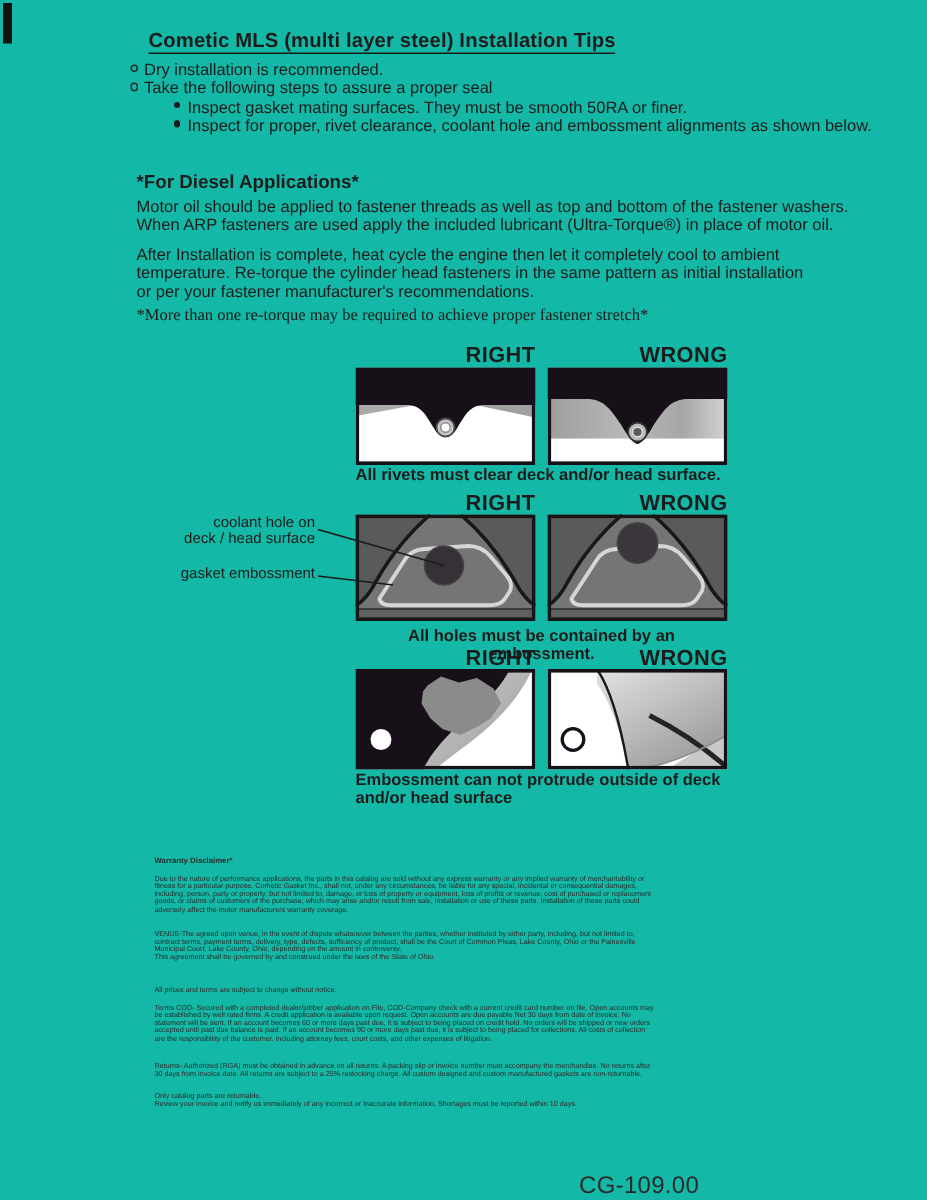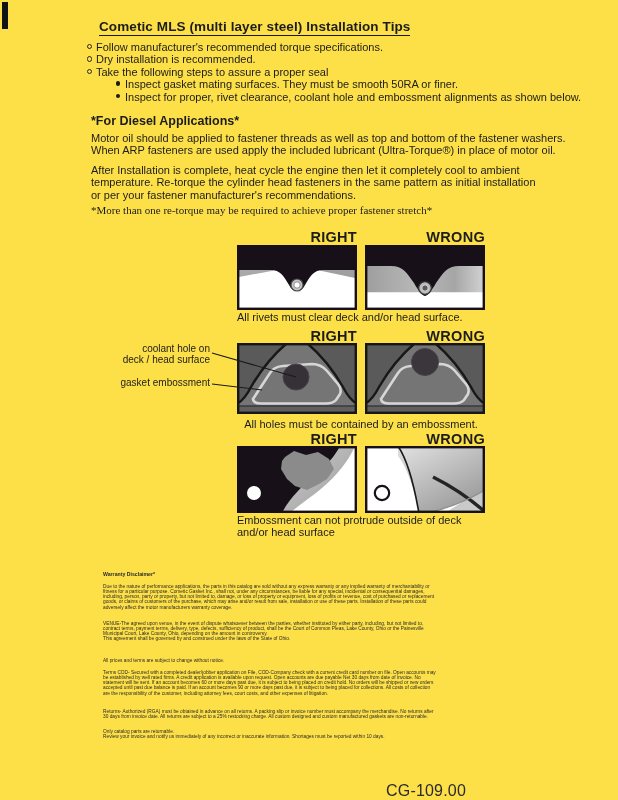--- a/index.html
+++ b/index.html
@@ -1,57 +1,53 @@
 <!DOCTYPE html>
 <html><head>
 <meta charset="utf-8">
 <style>
   html,body{margin:0;padding:0;background:#e8e8e8;}
   .page{
     position:relative;width:618px;height:800px;margin:0 auto;
-    background:#fde047;overflow:hidden;
+    background:#14b8a6;overflow:hidden;
     font-family:"Liberation Sans", sans-serif;color:#1c1c1c;
   }
   .corner-mark{position:absolute;left:2px;top:2px;width:6px;height:27px;background:#121212;}
   .title{position:absolute;left:99px;top:19px;margin:0;font-size:13.5px;font-weight:700;}
   .title .title-text{display:inline-block;border-bottom:1.6px solid #1a1a1a;padding-bottom:1px;letter-spacing:.1px;}
   .tips{position:absolute;left:87px;top:41px;font-size:11px;line-height:12.4px;}
   .bullet-row{display:flex;align-items:baseline;}
   .bullet-row .marker{width:9px;flex:0 0 9px;position:relative;}
   .marker.ring::before{content:"";position:absolute;top:-7px;left:0;width:3.4px;height:3.4px;border:1px solid #2a2a2a;border-radius:50%;}
   .marker.dot::before{content:"";position:absolute;top:-7px;left:0;width:4.4px;height:4.4px;background:#1a1a1a;border-radius:50%;}
   .sub{margin-left:29px;text-align:right;}
   .diesel-heading{position:absolute;left:91px;top:114px;font-size:12.5px;font-weight:700;}
   .body-par{position:absolute;left:91px;font-size:11px;line-height:12.4px;}
   .rw-label{position:absolute;width:120px;text-align:right;font-size:14.5px;font-weight:700;letter-spacing:.3px;}
   .dbox{position:absolute;width:120px;}
   .dbox svg{display:block;}
-  .caption{position:absolute;font-size:11px;font-weight:400;line-height:12px;}
+  .caption{position:absolute;font-size:11px;font-weight:700;line-height:12px;}
   .side-label{position:absolute;text-align:right;font-size:10px;line-height:11px;color:#1c1c1c;}
   .leader-svg{position:absolute;left:205px;top:346px;}
   .legal{position:absolute;left:103px;width:416px;font-size:4.8px;line-height:5.15px;color:#2a2a2a;}
   .legal.head{font-weight:700;font-size:5.2px;}
   .doc-code{position:absolute;left:386px;top:758px;font-size:16px;color:#2a2a2a;letter-spacing:.2px;margin-top:24px;}
 </style>
 </head>
 <body>
 
 <div class="page">
 
   <div class="corner-mark"></div>
 
   <h1 class="title">
     <span class="title-text">Cometic MLS (multi layer steel) Installation Tips</span>
   </h1>
 
   <div class="tips">
-    <div class="bullet-row">
-      <span class="marker ring"></span>
-      <span>Follow manufacturer's recommended torque specifications.</span>
-    </div>
     <div class="bullet-row">
       <span class="marker ring"></span>
       <span>Dry installation is recommended.</span>
     </div>
     <div class="bullet-row">
       <span class="marker ring"></span>
       <span>Take the following steps to assure a proper seal</span>
     </div>
     <div class="bullet-row sub">
       <span class="marker dot"></span>

